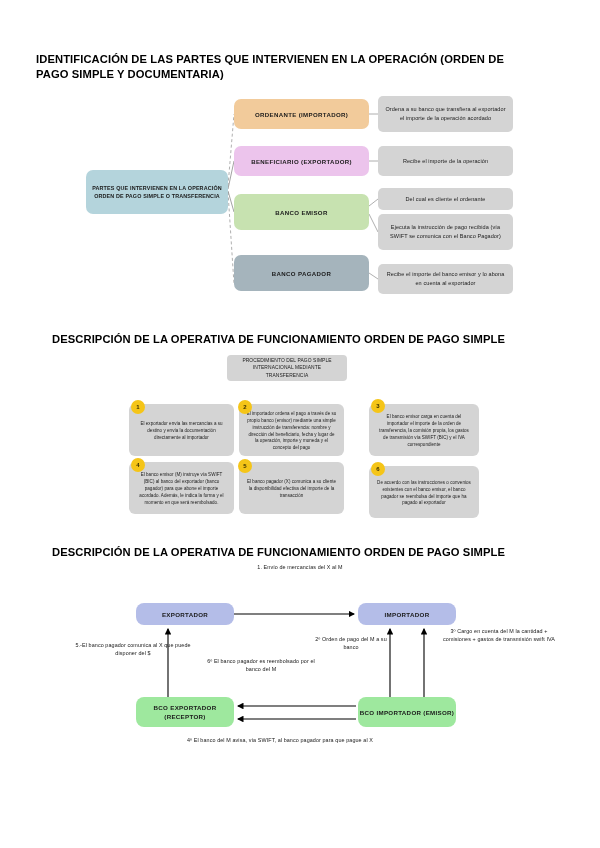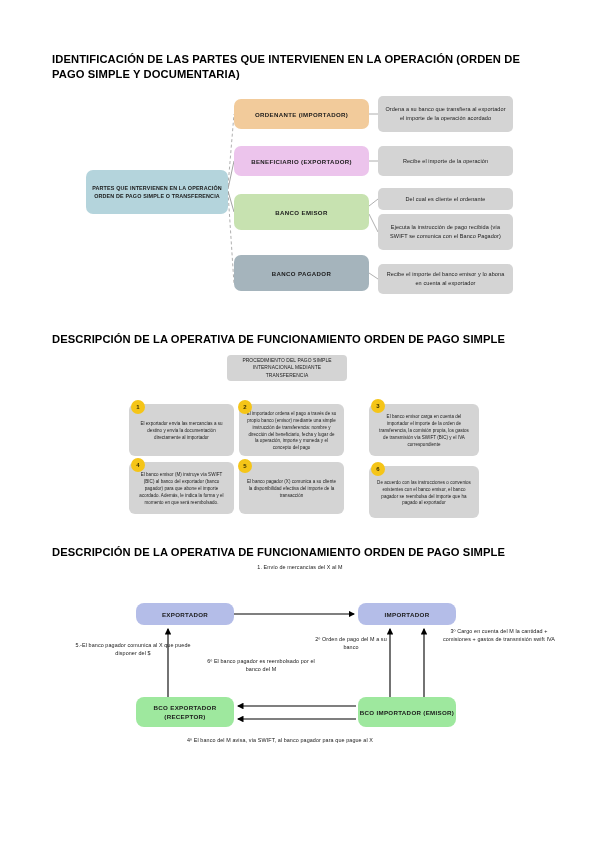--- a/index.html
+++ b/index.html
@@ -22,21 +22,21 @@
 
   
   .heading {
     position: absolute;
     font-weight: bold;
     font-size: 11.2px;
     line-height: 15px;
     letter-spacing: 0.1px;
     color: #000;
   }
-  #heading-1 { left: 52px; top: 52px; width: 470px; }
+  #heading-1 { left: 36px; top: 52px; width: 470px; }
   #heading-2 { left: 52px; top: 332px; width: 500px; }
   #heading-3 { left: 52px; top: 545px; width: 500px; }
 
   
   .node {
     position: absolute;
     box-sizing: border-box;
     display: flex;
     align-items: center;
     justify-content: center;

